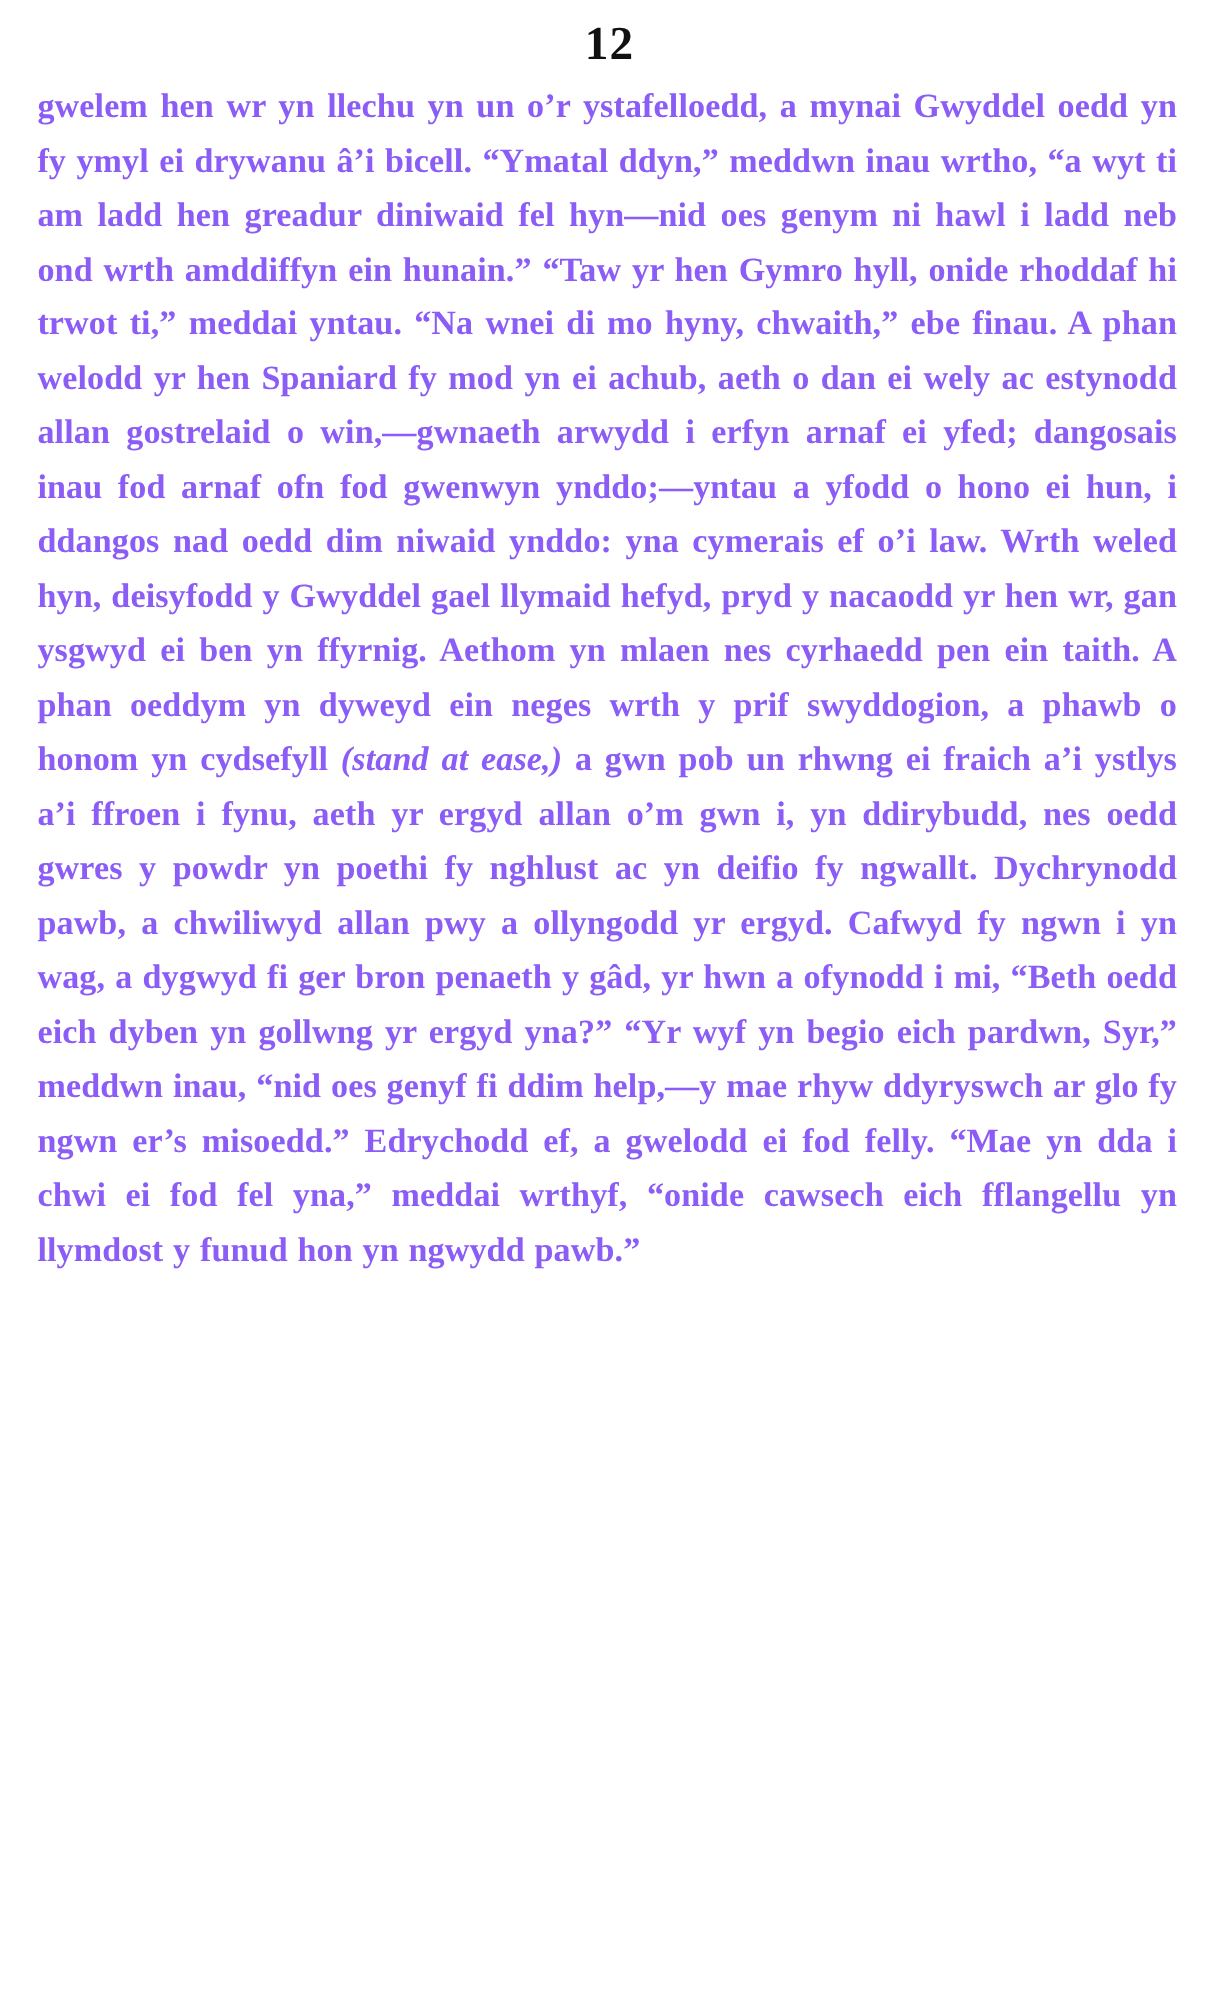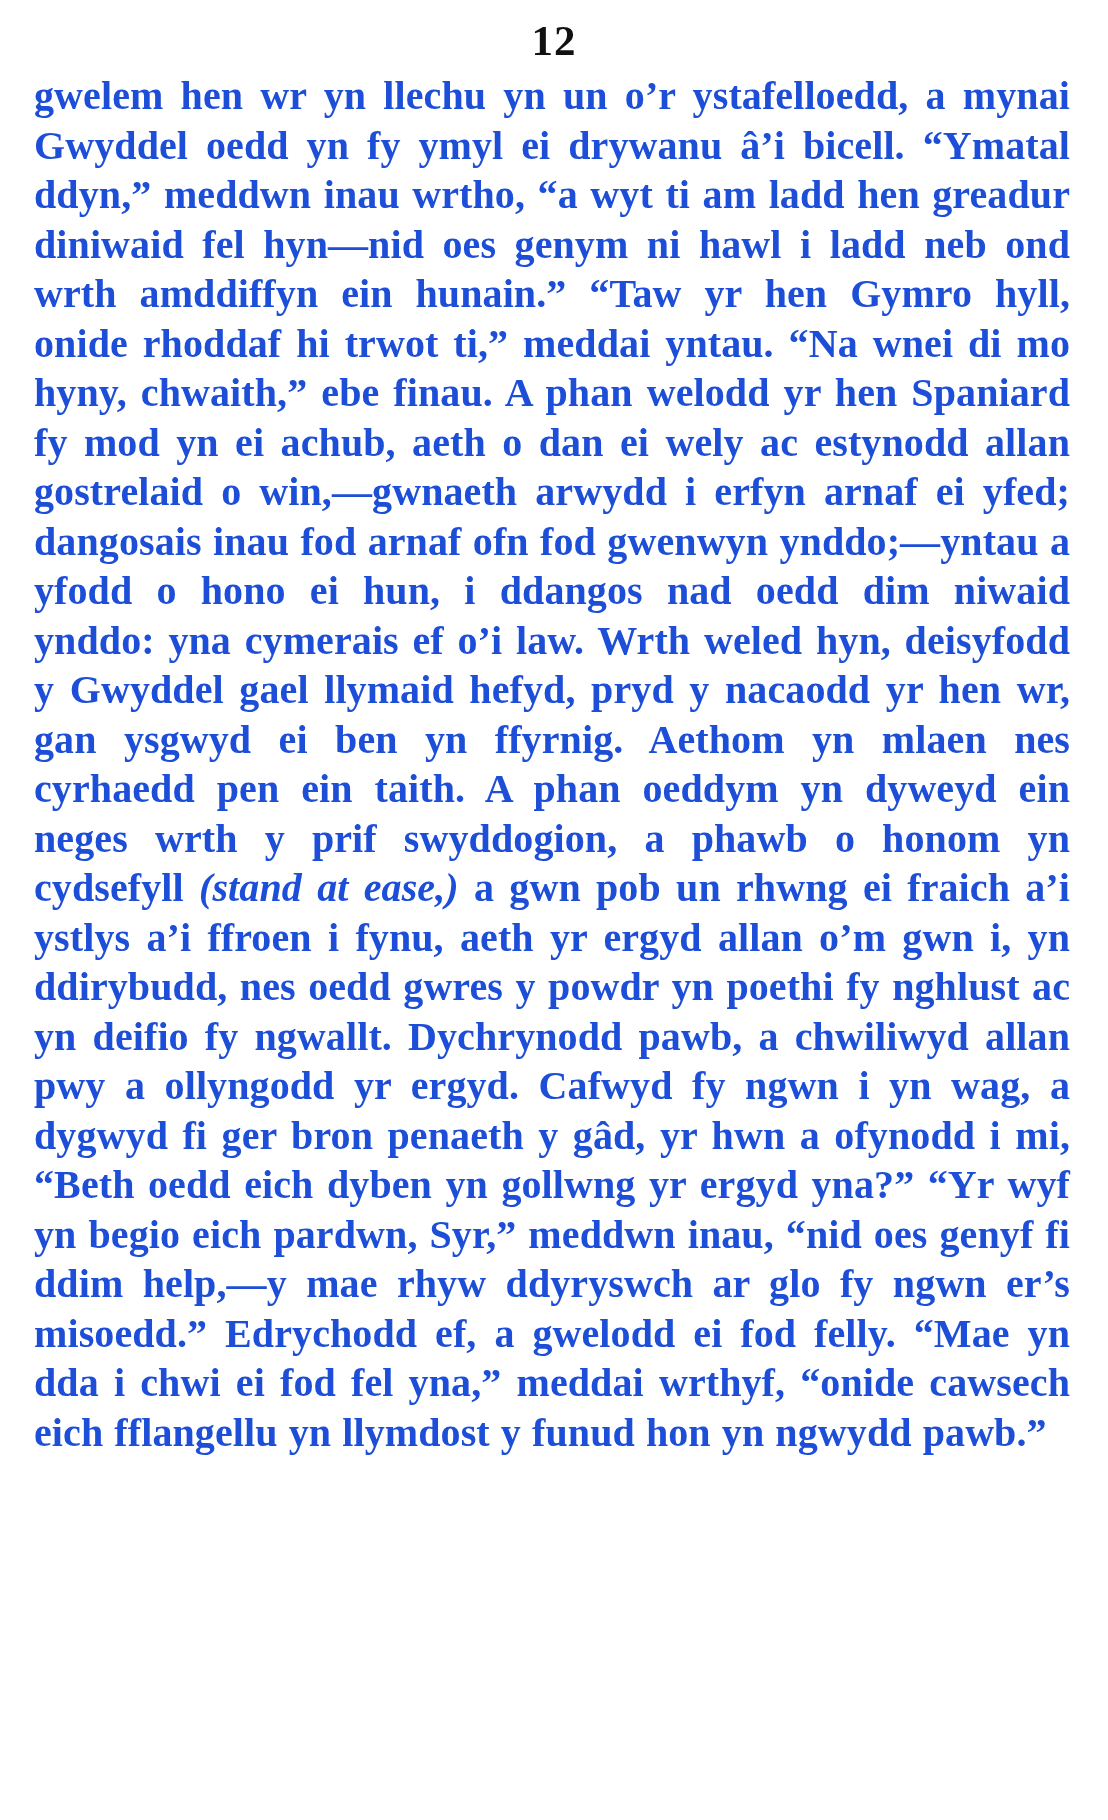--- a/index.html
+++ b/index.html
@@ -28,25 +28,25 @@
     font-weight: bold;
     font-size: 43px;
     letter-spacing: 1px;
     padding-top: 16px;
     padding-bottom: 6px;
     color: #111111;
   }
   .body-text {
     margin: 0 38px 0 34px;
     font-family: "Liberation Serif", serif;
-    font-size: 40px;
+    font-size: 31px;
     line-height: 49.5px;
     text-align: justify;
     text-justify: inter-word;
-    color: #1d4ed8;
+    color: #8b5cf6;
     font-weight: 600;
     letter-spacing: 0.1px;
     word-spacing: 1px;
   }
   .body-text p {
     margin: 0;
     text-indent: 0;
   }
   .body-text p.indent {
     text-indent: 44px;

